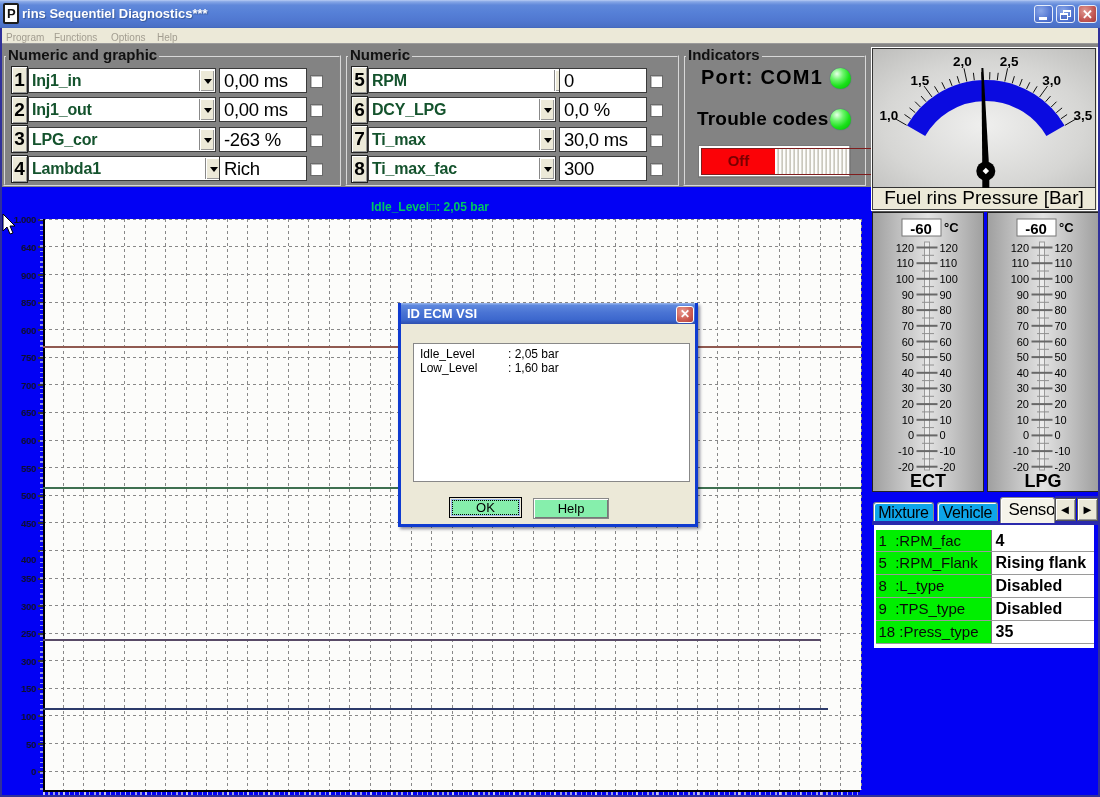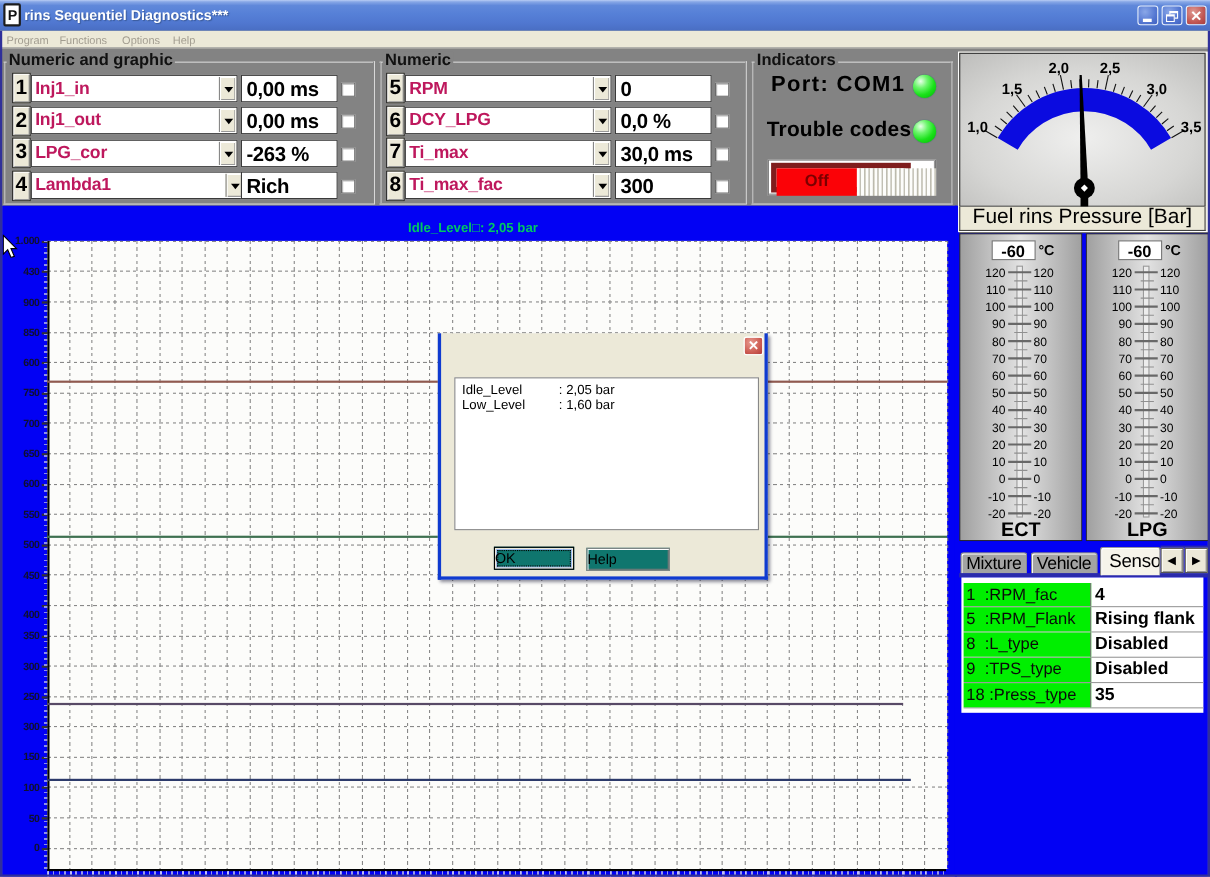--- a/index.html
+++ b/index.html
@@ -12,37 +12,37 @@
 .tbtn{top:5px;width:19px;height:18px;border-radius:3px;border:1px solid #e7eefb;color:#fff;text-align:center;}
 .tb1{left:1034px;background:radial-gradient(circle at 35% 30%,#8aa7e8,#5578d2 60%,#3f5fc0)}
 .tb2{left:1056px;background:radial-gradient(circle at 35% 30%,#8aa7e8,#5578d2 60%,#3f5fc0)}
 .tb3{left:1078px;background:radial-gradient(circle at 35% 30%,#e09a93,#c15753 60%,#a53c3c)}
 .menubar{left:0;top:28px;width:1100px;height:16px;background:#ece9d8;border-bottom:1px solid #9a9a9a}
 .mitem{top:31.5px;color:#a29d90;font-size:10px}
 .grp{border:2px groove #d8d8d8;}
 .grplab{top:47px;font-size:15px;font-weight:bold;color:#111;background:#838383;padding:0 2px;line-height:15px}
 .numbtn{width:17px;height:28px;background:#ece9d8;border:1px solid #222;box-shadow:inset 1px 1px 0 #fff,inset -1px -1px 0 #999;
  font-weight:bold;font-size:19px;color:#000;text-align:center;line-height:26px}
-.combo{height:25px;background:#fff;border:1px solid #3a3a3a;font-weight:bold;font-size:16px;color:#be185d;line-height:23px;padding-left:3px;letter-spacing:-0.2px}
+.combo{height:25px;background:#fff;border:1px solid #3a3a3a;font-weight:bold;font-size:16px;color:#14532d;line-height:23px;padding-left:3px;letter-spacing:-0.2px}
 .carr{position:absolute;right:1px;top:1px;width:15px;height:21px;background:#ece9d8;border-left:1px solid #888;
  box-shadow:inset 1px 1px 0 #fff,inset -1px -1px 0 #999;}
 .carr:after{content:"";position:absolute;left:4px;top:9px;border-left:4px solid transparent;border-right:4px solid transparent;border-top:5px solid #000}
-.valbox{height:25px;background:#fff;border:1px solid #3a3a3a;font-weight:bold;font-size:18.5px;color:#000;line-height:23px;padding-left:4px;letter-spacing:-0.3px}
+.valbox{height:25px;background:#fff;border:1px solid #3a3a3a;font-weight:normal;font-size:18.5px;color:#000;line-height:23px;padding-left:4px;letter-spacing:-0.3px}
 .chk{width:13px;height:13px;background:#fff;border:1px solid #6a6a6a;box-shadow:inset 1px 1px 0 #bbb}
 .led{width:21px;height:21px;border-radius:50%;background:radial-gradient(circle at 33% 28%,#e9ffe9 0%,#6cf56c 30%,#1ae11a 60%,#00b400 100%);box-shadow:0 0 1px #066}
 .blue{background:#0201f4}
 .glab{font-size:9.5px;color:#10102e;text-align:right;width:30px;font-weight:bold;letter-spacing:-0.3px}
 .dlg{left:398px;top:303px;width:300px;height:224px;background:#ece9d8;border:3px solid #0f3bd0;border-top:none;box-shadow:2px 2px 3px rgba(0,0,30,.45)}
 .dtitle{left:0;top:0;width:294px;height:21px;background:linear-gradient(180deg,#9db9ee 0%,#5d87dd 12%,#4a74d4 45%,#3c67cd 80%,#2e4fae 100%);color:#fff;font-weight:bold;font-size:13px;line-height:21px;padding-left:6px}
 .dx{left:275px;top:3px;width:18px;height:17px;background:radial-gradient(circle at 35% 30%,#e89a90,#cc5b51 60%,#b03a38);border:1px solid #fff;border-radius:3px;color:#fff;font-weight:bold;font-size:12px;text-align:center;line-height:15px}
 .dlist{left:12px;top:40px;width:277px;height:139px;background:#fff;border:1px solid #888;font-size:12px;color:#000;padding:3px 6px}
-.dbtn{height:21px;background:#0f766e;font-size:13px;color:#000;line-height:19px}
+.dbtn{height:21px;background:#86efac;font-size:13px;color:#000;text-align:center;line-height:19px}
 .okb{left:48px;top:194px;width:73px;border:1px solid #000;box-shadow:inset 0 0 0 1px #ece9d8, inset 0 0 0 2px #9db9ee;outline:1px dotted #000;outline-offset:-4px}
 .helpb{left:132px;top:195px;width:76px;border:1px solid #888;box-shadow:inset 1px 1px 0 #fff,inset -1px -1px 0 #777}
-.tab{top:502px;height:19.5px;background:#a3a3a3;border:1px solid #888;border-bottom:none;border-top-left-radius:3px;border-top-right-radius:3px;
+.tab{top:502px;height:19.5px;background:#0ea5e9;border:1px solid #888;border-bottom:none;border-top-left-radius:3px;border-top-right-radius:3px;
  box-shadow:inset 1px 1px 0 #fff;font-size:16px;letter-spacing:-0.3px;color:#000;text-align:center;line-height:19px}
 .tabsel{top:496.5px;height:26px;background:#f6f4ea;font-size:17px;line-height:24px;z-index:3}
 .arrbtn{top:497.5px;width:21px;height:23px;background:#ece9d8;border:1px solid #555;box-shadow:inset 1px 1px 0 #fff,inset -1px -1px 0 #999;text-align:center;font-size:13px;line-height:22px;color:#000;z-index:3}
 .trow{height:22.9px;border-bottom:1px solid #9a9a9a;position:relative}
 .tgreen{position:absolute;left:0;top:0;width:116px;height:100%;background:#00ef00;border-right:1px solid #777;font-size:15px;color:#0a0a0a;line-height:22px;padding-left:3px}
 .tval{position:absolute;left:120px;top:0;font-weight:bold;font-size:16px;color:#000;line-height:22px}
 </style></head><body>
 
 <div class="abs titlebar"></div>
 <div class="abs ticon"></div>
@@ -76,41 +76,41 @@
 <div class="abs chk" style="left:310px;top:104px"></div>
 <div class="abs numbtn" style="left:11px;top:125.0px">3</div>
 <div class="abs combo" style="left:28px;top:126.5px;width:188px">LPG_cor<div class="carr"></div></div>
 <div class="abs valbox" style="left:219px;top:126.5px;width:88px">-263 %</div>
 <div class="abs chk" style="left:310px;top:133.5px"></div>
 <div class="abs numbtn" style="left:11px;top:154.5px">4</div>
 <div class="abs combo" style="left:28px;top:156px;width:194px">Lambda1<div class="carr"></div></div>
 <div class="abs valbox" style="left:219px;top:156px;width:88px">Rich</div>
 <div class="abs chk" style="left:310px;top:163px"></div>
 <div class="abs numbtn" style="left:351px;top:66.0px">5</div>
-<div class="abs combo" style="left:368px;top:67.5px;width:188px">RPM<div class="carr"></div></div>
+<div class="abs combo" style="left:368px;top:67.5px;width:203px">RPM<div class="carr"></div></div>
 <div class="abs valbox" style="left:559px;top:67.5px;width:88px">0</div>
 <div class="abs chk" style="left:650px;top:74.5px"></div>
 <div class="abs numbtn" style="left:351px;top:95.5px">6</div>
 <div class="abs combo" style="left:368px;top:97px;width:188px">DCY_LPG<div class="carr"></div></div>
 <div class="abs valbox" style="left:559px;top:97px;width:88px">0,0 %</div>
 <div class="abs chk" style="left:650px;top:104px"></div>
 <div class="abs numbtn" style="left:351px;top:125.0px">7</div>
 <div class="abs combo" style="left:368px;top:126.5px;width:188px">Ti_max<div class="carr"></div></div>
 <div class="abs valbox" style="left:559px;top:126.5px;width:88px">30,0 ms</div>
 <div class="abs chk" style="left:650px;top:133.5px"></div>
 <div class="abs numbtn" style="left:351px;top:154.5px">8</div>
 <div class="abs combo" style="left:368px;top:156px;width:188px">Ti_max_fac<div class="carr"></div></div>
 <div class="abs valbox" style="left:559px;top:156px;width:88px">300</div>
 <div class="abs chk" style="left:650px;top:163px"></div>
 <div class="abs" style="left:701px;top:66px;font-weight:bold;font-size:20px;letter-spacing:1.2px;color:#000">Port: COM1</div>
 <div class="abs led" style="left:830px;top:68px"></div>
 <div class="abs" style="left:697px;top:107.5px;font-weight:bold;font-size:19px;letter-spacing:0.2px;color:#000">Trouble codes</div>
 <div class="abs led" style="left:830px;top:109px"></div>
 <div class="abs" style="left:698px;top:145px;width:153px;height:33px;background:#fff;border:1px solid #777;box-shadow:inset -1px -1px 0 #999">
-<div style="position:absolute;left:2px;top:2px;width:127px;height:27px;border:5px solid #7f1d1d">
+<div style="position:absolute;left:2px;top:2px;width:171px;height:27px;border:1px solid #7f1d1d">
 <div style="position:absolute;left:0;top:0;width:73px;height:25px;background:#fb0207;color:#7b0000;font-weight:bold;font-size:15px;text-align:center;line-height:24px">Off</div>
 <div style="position:absolute;left:73px;top:0;width:72px;height:25px;background:repeating-linear-gradient(90deg,#fdfdfb 0px,#fdfdfb 2px,#b8b6aa 3px,#dddbd0 4px)"></div>
 </div>
   </div>
 <div class="abs blue" style="left:2px;top:187px;width:868px;height:610px"></div>
 <div class="abs" style="left:330px;top:200px;width:200px;text-align:center;color:#00c763;font-weight:bold;font-size:12px">Idle_Level□: 2,05 bar</div>
 <div class="abs" style="left:42.5px;top:218.6px;width:818.0px;height:571.6px;background:#fcfcfa"></div>
 <div class="abs" style="left:42.5px;top:770.6px;width:818.0px;height:1px;background:repeating-linear-gradient(90deg,#888 0 3px,transparent 3px 6px)"></div>
 <div class="abs glab" style="left:6px;top:766.1px">0</div>
 <div class="abs" style="left:37.5px;top:770.6px;width:5px;height:2px;background:#333"></div>
@@ -162,21 +162,21 @@
 <div class="abs" style="left:42.5px;top:329.2px;width:818.0px;height:1px;background:repeating-linear-gradient(90deg,#888 0 3px,transparent 3px 6px)"></div>
 <div class="abs glab" style="left:6px;top:324.7px">600</div>
 <div class="abs" style="left:37.5px;top:329.2px;width:5px;height:2px;background:#333"></div>
 <div class="abs" style="left:42.5px;top:301.6px;width:818.0px;height:1px;background:repeating-linear-gradient(90deg,#888 0 3px,transparent 3px 6px)"></div>
 <div class="abs glab" style="left:6px;top:297.1px">850</div>
 <div class="abs" style="left:37.5px;top:301.6px;width:5px;height:2px;background:#333"></div>
 <div class="abs" style="left:42.5px;top:274.0px;width:818.0px;height:1px;background:repeating-linear-gradient(90deg,#888 0 3px,transparent 3px 6px)"></div>
 <div class="abs glab" style="left:6px;top:269.5px">900</div>
 <div class="abs" style="left:37.5px;top:274.0px;width:5px;height:2px;background:#333"></div>
 <div class="abs" style="left:42.5px;top:246.4px;width:818.0px;height:1px;background:repeating-linear-gradient(90deg,#888 0 3px,transparent 3px 6px)"></div>
-<div class="abs glab" style="left:6px;top:241.9px">430</div>
+<div class="abs glab" style="left:6px;top:241.9px">640</div>
 <div class="abs" style="left:37.5px;top:246.4px;width:5px;height:2px;background:#333"></div>
 <div class="abs" style="left:42.5px;top:218.8px;width:818.0px;height:1px;background:repeating-linear-gradient(90deg,#888 0 3px,transparent 3px 6px)"></div>
 <div class="abs glab" style="left:6px;top:214.3px">1.000</div>
 <div class="abs" style="left:37.5px;top:218.8px;width:5px;height:2px;background:#333"></div>
 <div class="abs" style="left:63.0px;top:218.6px;width:1px;height:571.6px;background:repeating-linear-gradient(180deg,#888 0 3px,transparent 3px 6px)"></div>
 <div class="abs" style="left:83.4px;top:218.6px;width:1px;height:571.6px;background:repeating-linear-gradient(180deg,#888 0 3px,transparent 3px 6px)"></div>
 <div class="abs" style="left:103.9px;top:218.6px;width:1px;height:571.6px;background:repeating-linear-gradient(180deg,#888 0 3px,transparent 3px 6px)"></div>
 <div class="abs" style="left:124.3px;top:218.6px;width:1px;height:571.6px;background:repeating-linear-gradient(180deg,#888 0 3px,transparent 3px 6px)"></div>
 <div class="abs" style="left:144.8px;top:218.6px;width:1px;height:571.6px;background:repeating-linear-gradient(180deg,#888 0 3px,transparent 3px 6px)"></div>
 <div class="abs" style="left:165.2px;top:218.6px;width:1px;height:571.6px;background:repeating-linear-gradient(180deg,#888 0 3px,transparent 3px 6px)"></div>
@@ -220,20 +220,21 @@
 <div class="abs" style="left:42.5px;top:346.2px;width:818.0px;height:1.6px;background:#905a50"></div>
 <div class="abs" style="left:42.5px;top:487.2px;width:818.0px;height:1.6px;background:#3e7050"></div>
 <div class="abs" style="left:42.5px;top:639.2px;width:778px;height:1.6px;background:#584a66"></div>
 <div class="abs" style="left:42.5px;top:708.2px;width:785px;height:1.6px;background:#2c3a6a"></div>
 <div class="abs" style="left:42.6px;top:792.4px;width:817.9px;height:3.4px;background:repeating-linear-gradient(90deg,#9a9aea 0 1.4px,transparent 1.4px 5.12px)"></div>
 <div class="abs" style="left:42.6px;top:792.4px;width:817.9px;height:4.8px;background:repeating-linear-gradient(90deg,#c0c0f8 0 1.6px,transparent 1.6px 20.45px)"></div>
 <svg class="abs" style="left:2px;top:213px" width="16" height="24" viewBox="0 0 16 24">
 <polygon points="1,1 1,18 5,14 8,21 11,20 8,13 13,13" fill="#fff" stroke="#000" stroke-width="1"></polygon>
   </svg>
 <div class="abs dlg">
+<div class="abs dtitle">ID ECM VSI</div>
 <div class="abs dx">✕</div>
 <div class="abs dlist">
       <table style="border-collapse:collapse;font-size:12px">
         <tbody>
           <tr>
             <td style="width:88px">Idle_Level</td>
             <td>: 2,05 bar</td>
           </tr>
           <tr>
             <td>Low_Level</td>

